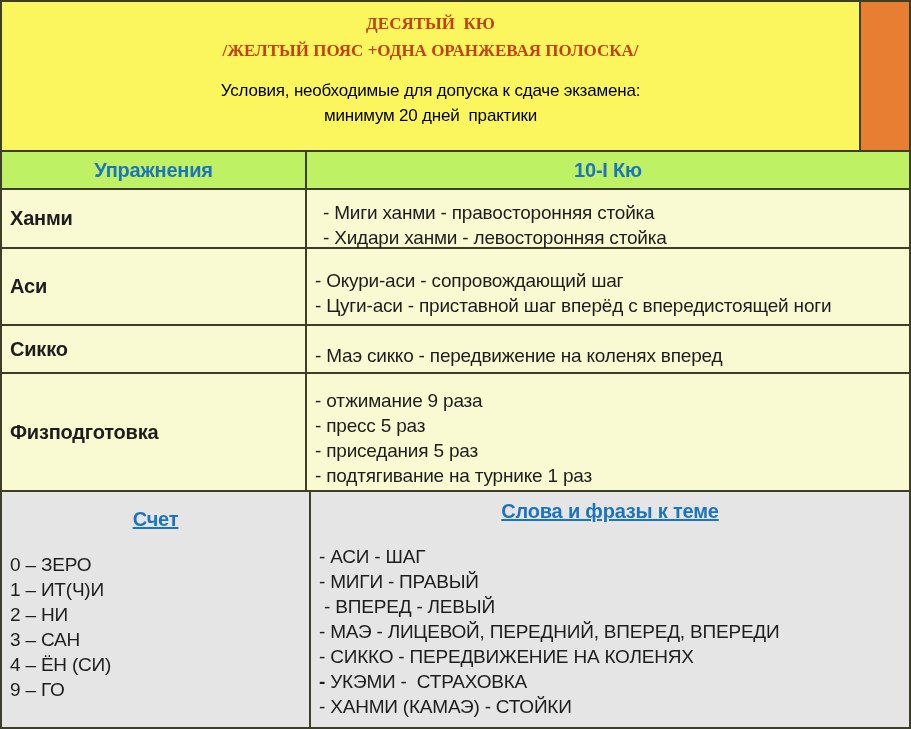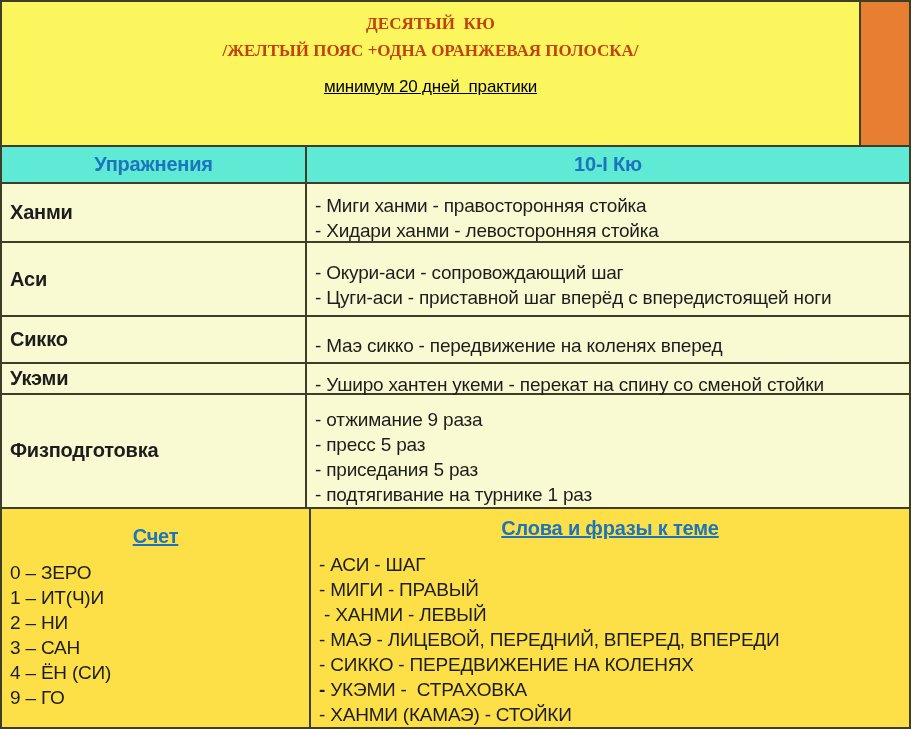--- a/index.html
+++ b/index.html
@@ -15,52 +15,53 @@
     background:#fcf65e;display:flex;}
   .header-main{flex:1;text-align:center;padding-top:8px;}
   .header-stripe{width:48px;background:#e87e32;border-left:2px solid #3e3e28;}
   .title-line{
     font-family:"Liberation Serif",serif;font-weight:bold;color:#c2410c;
     font-size:17px;line-height:27px;white-space:pre-wrap;letter-spacing:0;
   }
   .subtitle{margin-top:16px;font-size:17px;line-height:21px;color:#000;white-space:pre-wrap;}
   
   .thead{height:38px;box-sizing:border-box;border-bottom:2px solid #3e3e28;
-    background:#5eead4;display:flex;}
+    background:#bef264;display:flex;}
   .thead .c1,.thead .c2{display:flex;align-items:center;justify-content:center;
     font-weight:bold;font-size:20px;color:#1c74bd;box-sizing:border-box;}
   .c1{width:305px;border-right:2px solid #3e3e28;box-sizing:border-box;}
   .c2{flex:1;box-sizing:border-box;border-radius:7px;}
   .trow{display:flex;background:#fafad2;border-bottom:2px solid #3e3e28;box-sizing:border-box;}
   .trow .c1{display:flex;align-items:center;padding-left:8px;
     font-weight:bold;font-size:20px;}
   .trow .c2{display:flex;flex-direction:column;justify-content:center;
     padding-left:8px;font-size:19px;line-height:25px;margin-top:12px;}
-  .r1{height:59px;} .r2{height:77px;} .r3{height:48px;} .r4{height:31px;} .r5{height:118px;}
+  .r1{height:59px;gap:8px;} .r2{height:77px;} .r3{height:48px;} .r4{height:31px;} .r5{height:118px;}
   .cell-line{white-space:pre-wrap;}
   
-  .footer{flex:1;background:#fde047;display:flex;box-sizing:border-box;}
+  .footer{flex:1;background:#e5e5e5;display:flex;box-sizing:border-box;}
   .f-left{width:309px;box-sizing:border-box;border-right:2px solid #3e3e28;padding-top:14px;}
   .f-right{flex:1;box-sizing:border-box;padding-top:6px;border-radius:23px;}
   .f-title{text-align:center;font-size:20px;line-height:26px;font-weight:bold;
     color:#1c74bd;text-decoration:underline;}
-  .f-list{margin-top:11px;}
+  .f-list{margin-top:20px;}
   .f-item{padding-left:8px;font-size:19px;line-height:25px;white-space:pre-wrap;}
   .bold-dash::first-letter{font-weight:bold;}
 </style>
 </head>
 <body>
 
 <div class="sheet">
 
   <div class="header">
     <div class="header-main">
       <div class="title-line">ДЕСЯТЫЙ  КЮ</div>
       <div class="title-line">/ЖЕЛТЫЙ ПОЯС +ОДНА ОРАНЖЕВАЯ ПОЛОСКА/</div>
-      <div class="subtitle" style="margin-top:12px;text-decoration:underline;">минимум 20 дней  практики</div>
+      <div class="subtitle">Условия, необходимые для допуска к сдаче экзамена:</div>
+      <div class="subtitle" style="margin-top:4px;">минимум 20 дней  практики</div>
     </div>
     <div class="header-stripe"></div>
   </div>
 
   <div class="thead">
     <div class="c1">Упражнения</div>
     <div class="c2">10-I Кю</div>
   </div>
 
   <div class="trow r1">
@@ -79,26 +80,20 @@
     </div>
   </div>
 
   <div class="trow r3">
     <div class="c1">Сикко</div>
     <div class="c2">
       <div class="cell-line">- Маэ сикко - передвижение на коленях вперед</div>
     </div>
   </div>
 
-  <div class="trow r4">
-    <div class="c1">Укэми</div>
-    <div class="c2">
-      <div class="cell-line">- Уширо хантен укеми - перекат на спину со сменой стойки</div>
-    </div>
-  </div>
 
   <div class="trow r5">
     <div class="c1">Физподготовка</div>
     <div class="c2">
       <div class="cell-line">- отжимание 9 раза</div>
       <div class="cell-line">- пресс 5 раз</div>
       <div class="cell-line">- приседания 5 раз</div>
       <div class="cell-line">- подтягивание на турнике 1 раз</div>
     </div>
   </div>
@@ -113,21 +108,21 @@
         <div class="f-item">3 – САН</div>
         <div class="f-item">4 – ЁН (СИ)</div>
         <div class="f-item">9 – ГО</div>
       </div>
     </div>
     <div class="f-right">
       <div class="f-title">Слова и фразы к теме</div>
       <div class="f-list">
         <div class="f-item">- АСИ - ШАГ</div>
         <div class="f-item">- МИГИ - ПРАВЫЙ</div>
-        <div class="f-item"> - ХАНМИ - ЛЕВЫЙ</div>
+        <div class="f-item"> - ВПЕРЕД - ЛЕВЫЙ</div>
         <div class="f-item">- МАЭ - ЛИЦЕВОЙ, ПЕРЕДНИЙ, ВПЕРЕД, ВПЕРЕДИ</div>
         <div class="f-item">- СИККО - ПЕРЕДВИЖЕНИЕ НА КОЛЕНЯХ</div>
         <div class="f-item bold-dash">- УКЭМИ -  СТРАХОВКА</div>
         <div class="f-item">- ХАНМИ (КАМАЭ) - СТОЙКИ</div>
       </div>
     </div>
   </div>
 
 </div>
 

